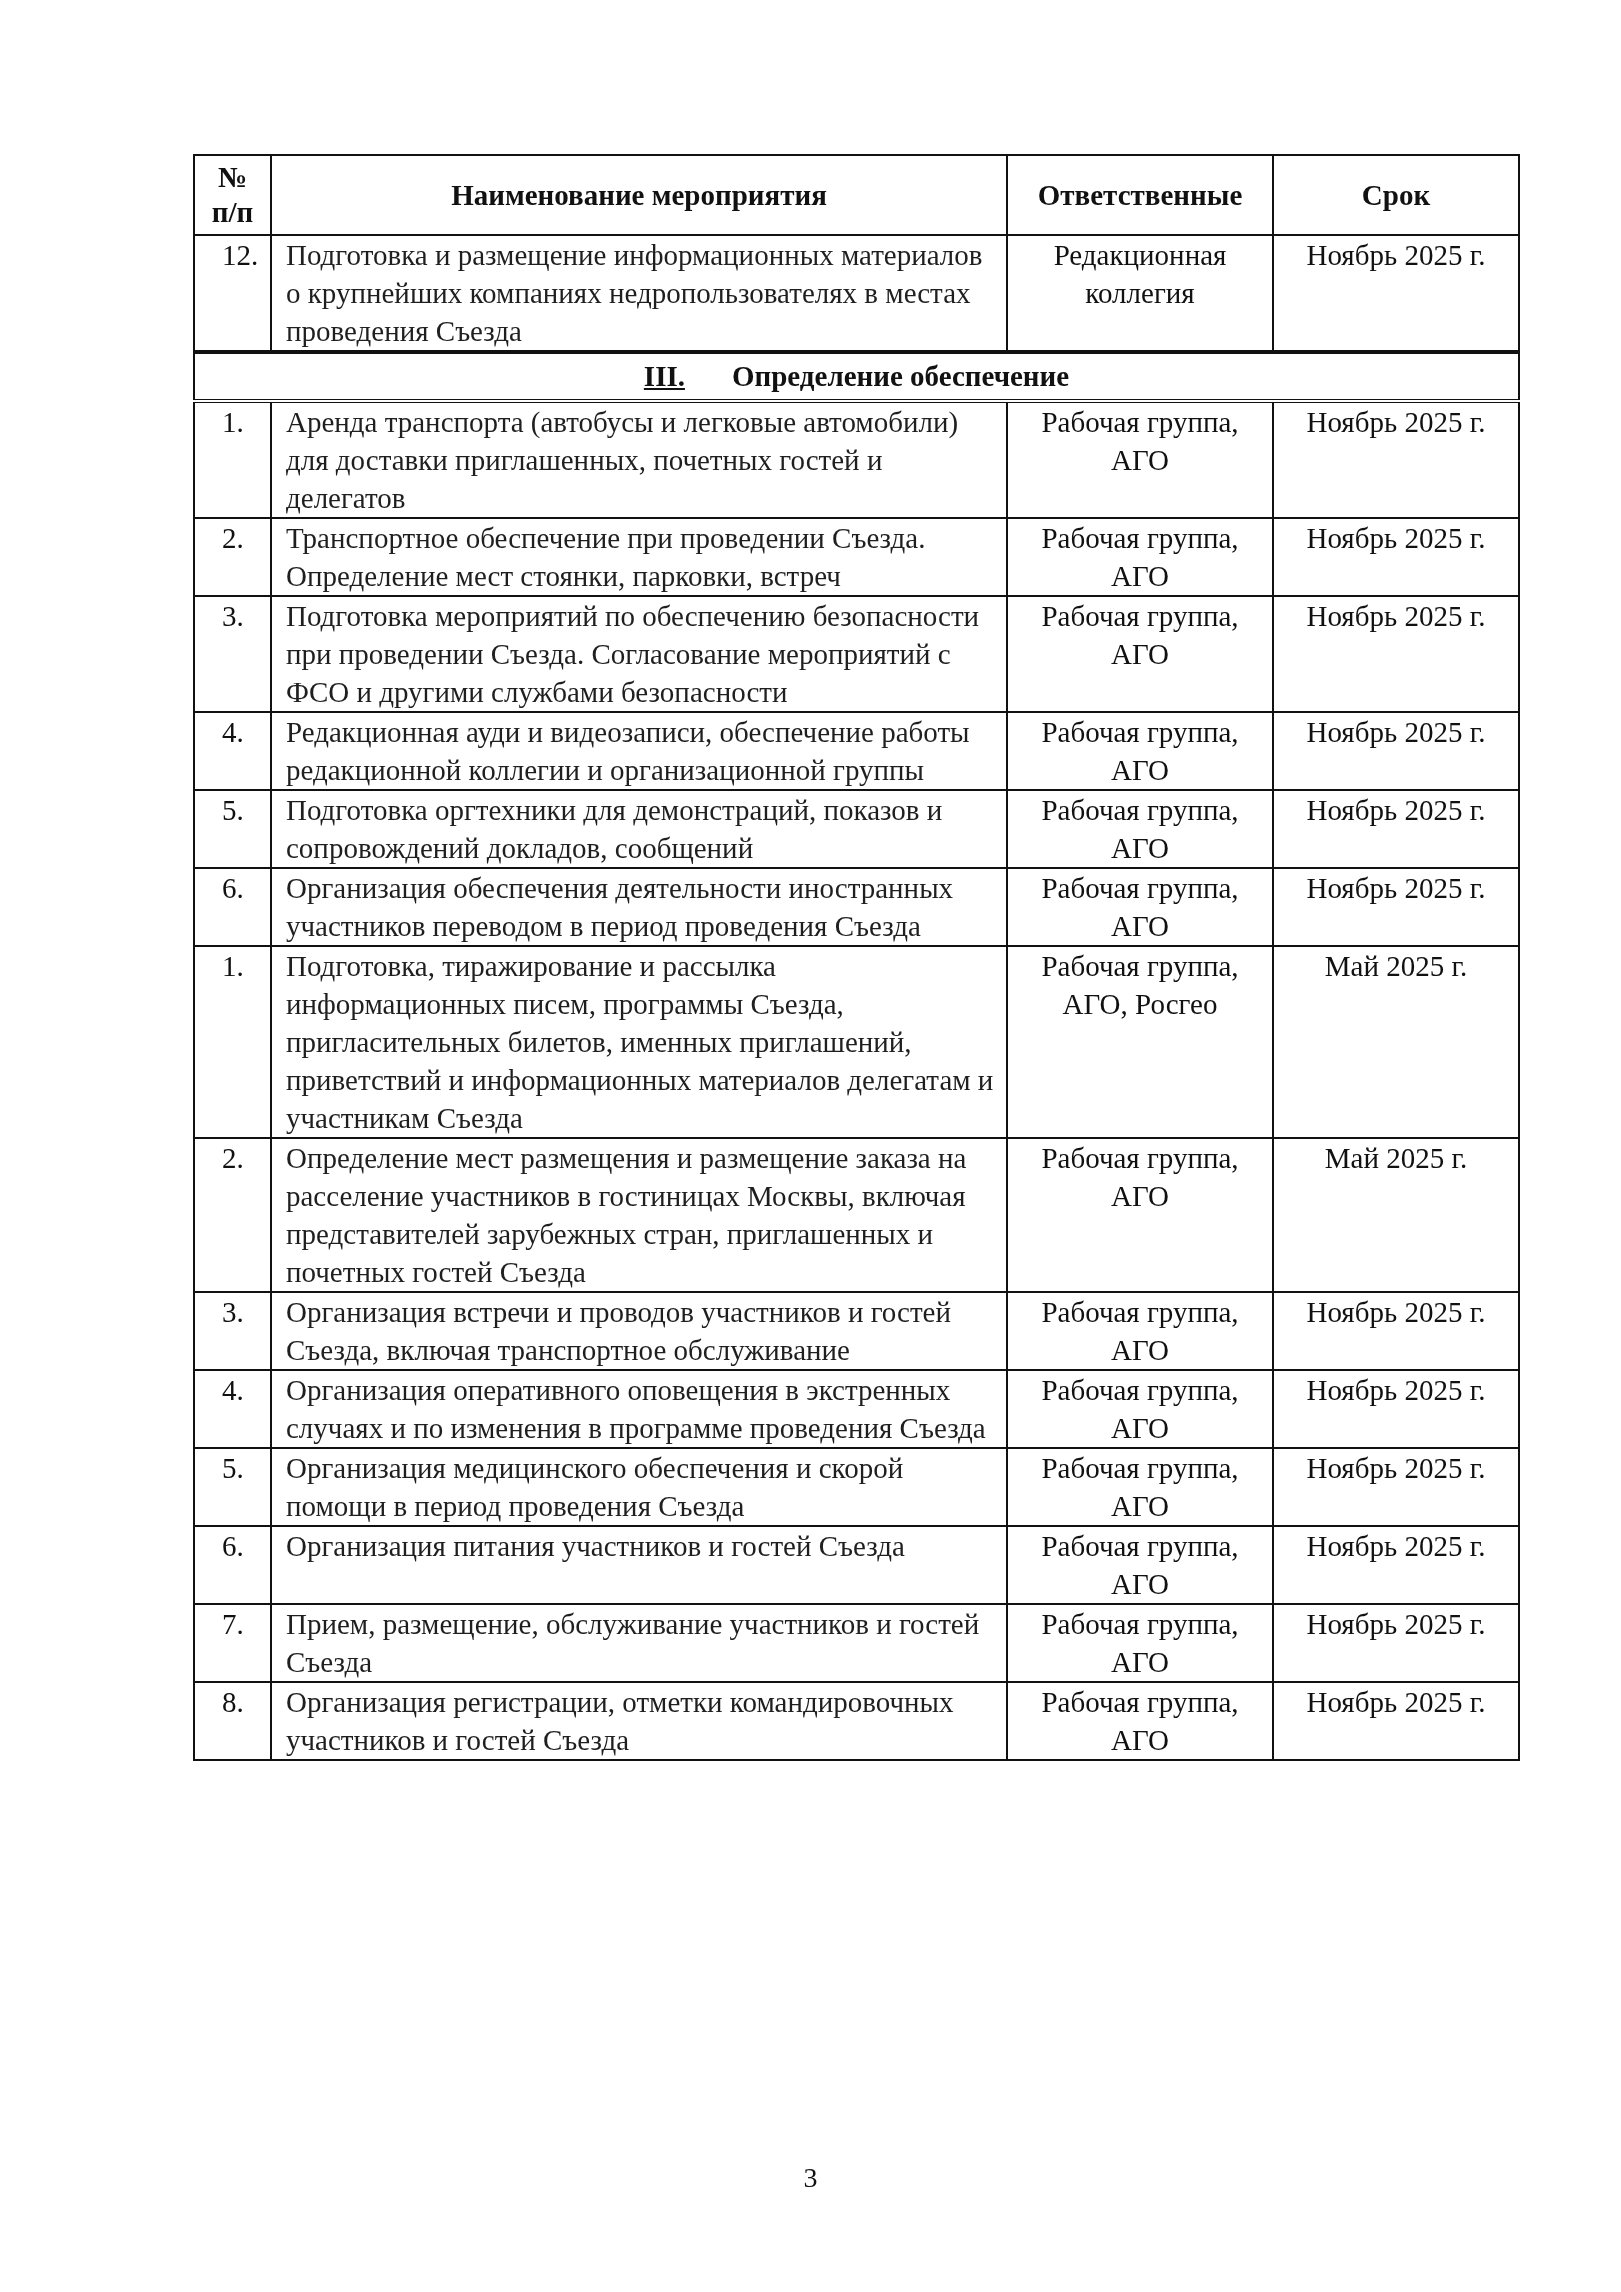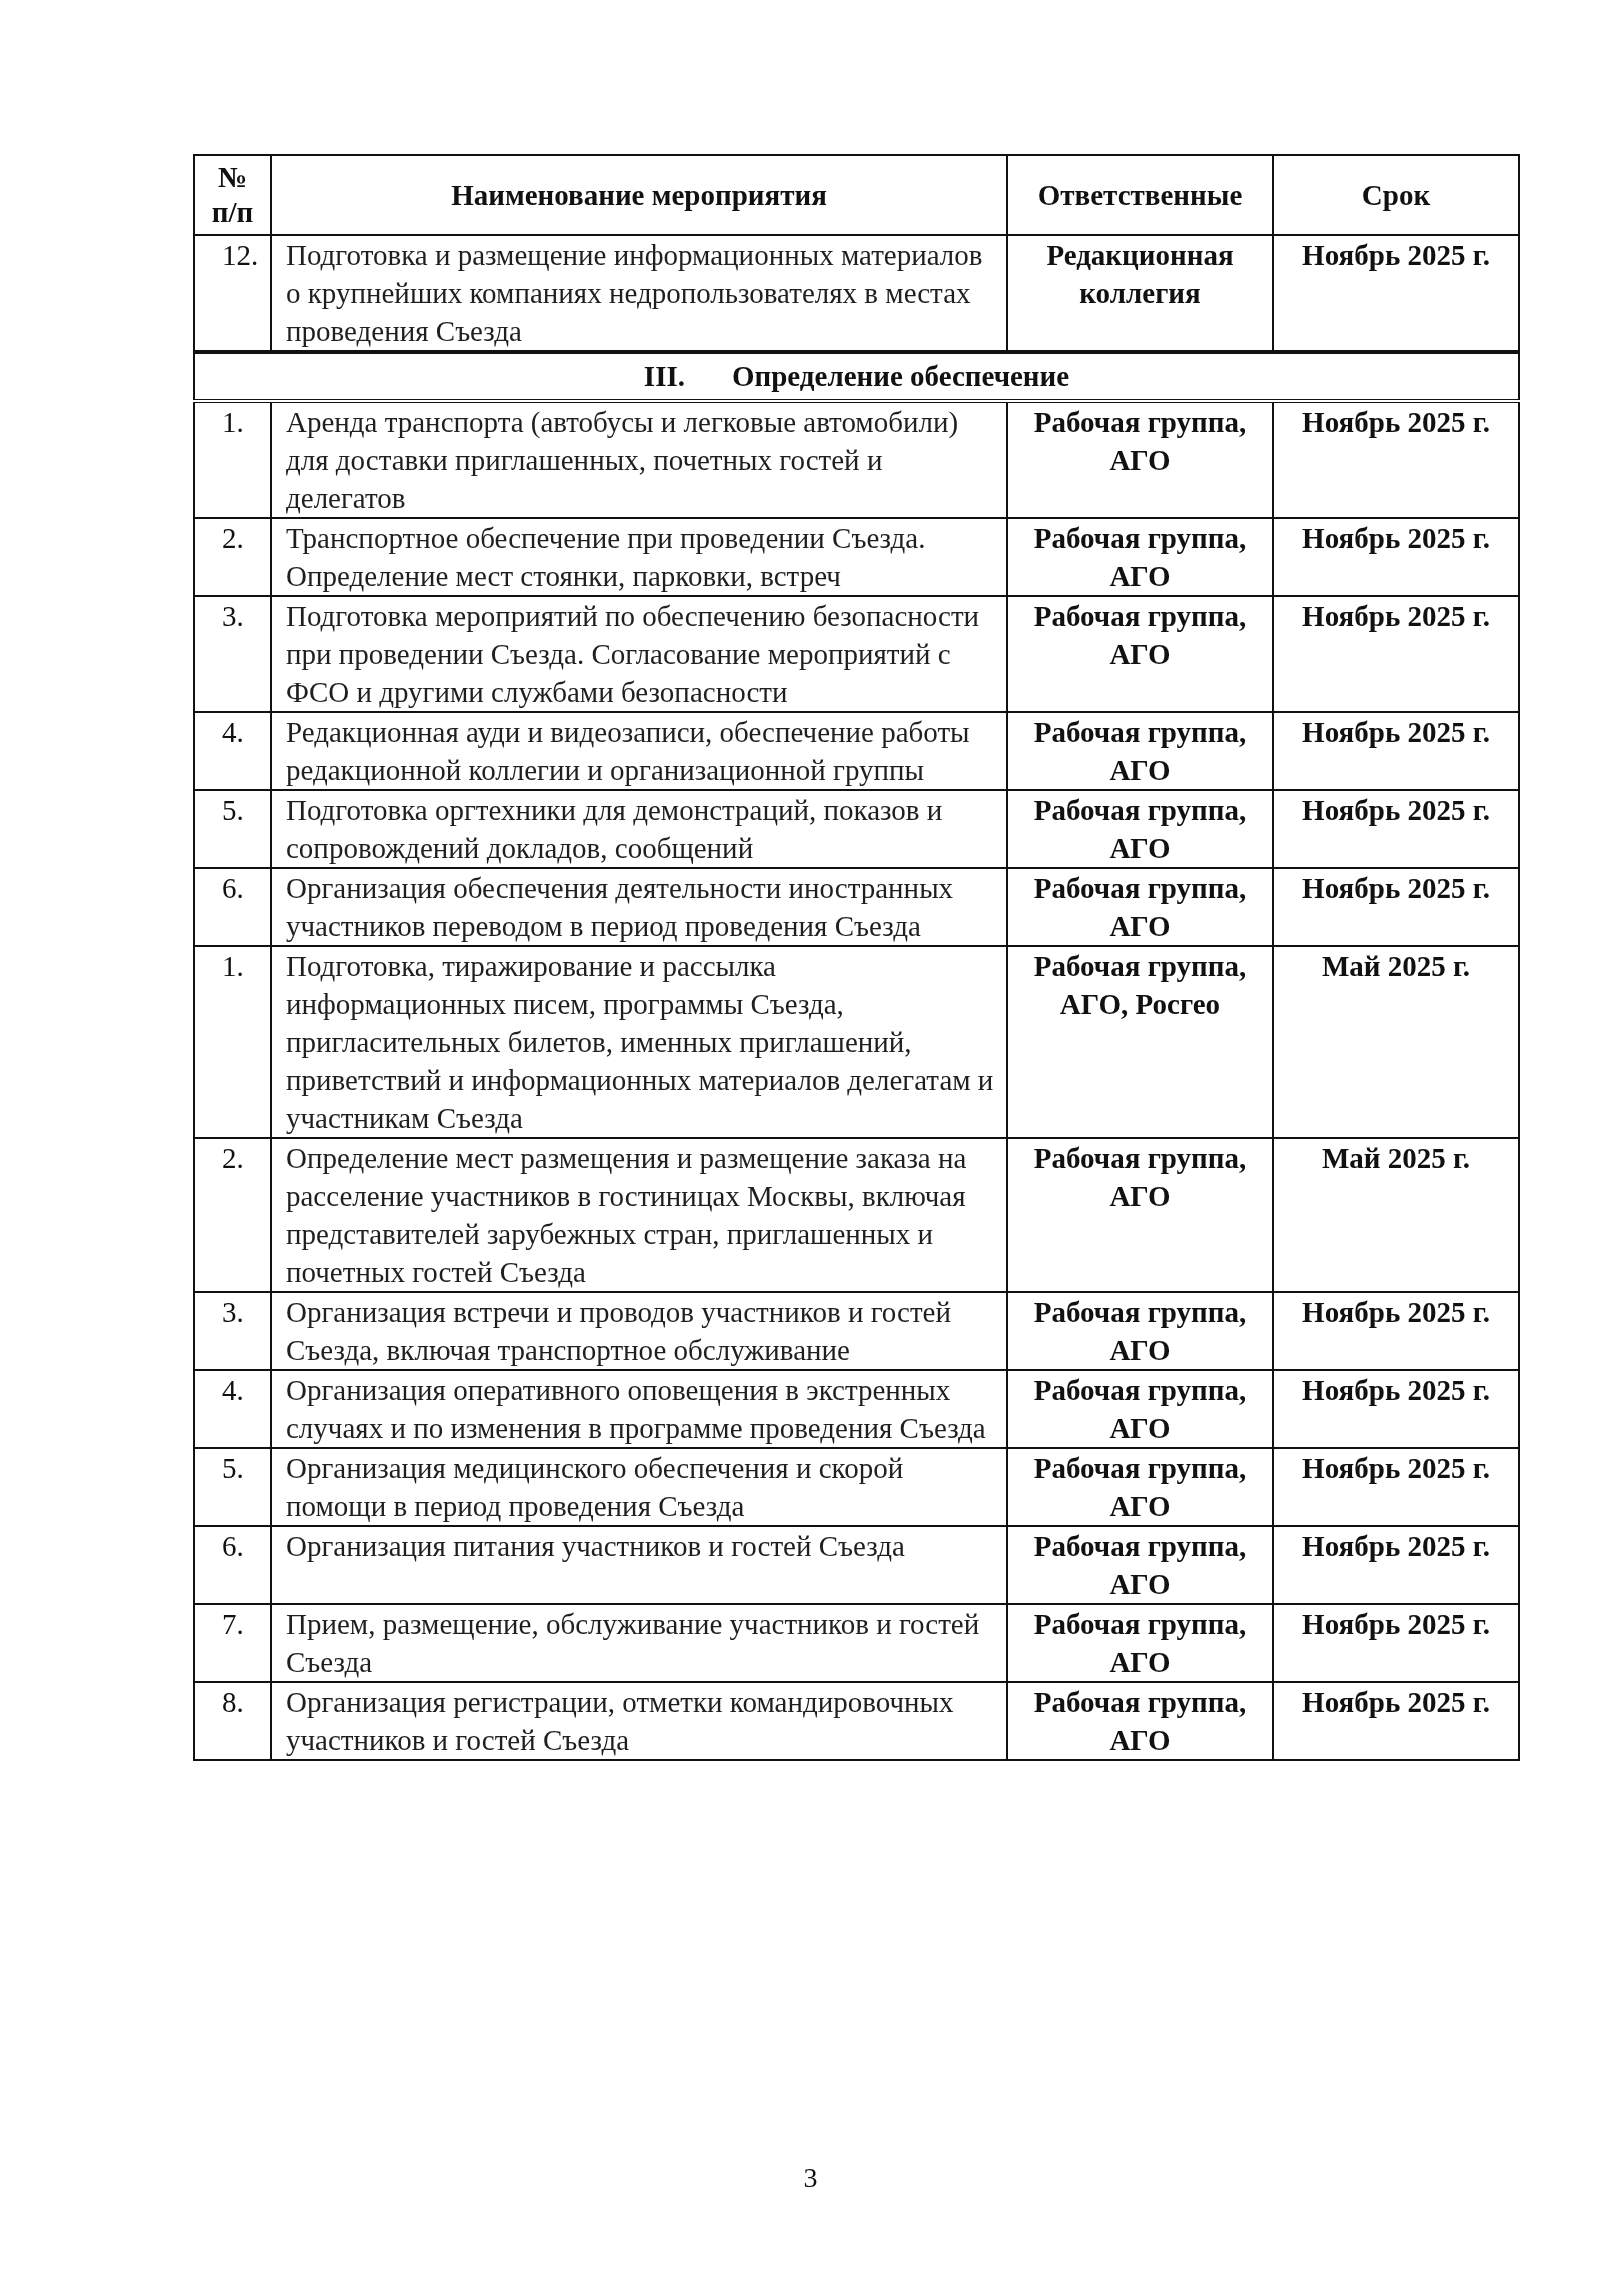--- a/index.html
+++ b/index.html
@@ -22,26 +22,26 @@
   .col-date { width: 246px; }
   .page-table th {
     font-weight: bold; text-align: center; vertical-align: middle;
     padding: 3.9px 5.9px;
   }
   th.num-head { line-height: 35px; }
   thead tr { height: 77px; }
   thead tr th { border-top: 3.9px double #111; border-bottom: 4.9px double #111; }
   td.num { text-align: left; padding-left: 27px; }
   td.name { padding-left: 14px; color: #1f1f1f; }
-  td.resp, td.date { text-align: center; font-weight: bold; }
+  td.resp, td.date { text-align: center; }
   tr.section td {
     text-align: center; font-weight: bold; height: 45px; vertical-align: middle;
     border-top: 4.9px solid #111; border-bottom: 4.9px double #111;
   }
-  .section-roman { display: inline-block; margin-right: 47px; }
+  .section-roman { display: inline-block; margin-right: 47px; text-decoration: underline; }
   tr.thick-bottom td { border-bottom: 3.9px solid #111; }
   tr.last td { border-bottom: 2.9px solid #111; }
   .page-number {
     position: absolute; top: 2162px; left: 0; width: 1621px; text-align: center;
     font-size: 28px;
   }
 </style>
 </head>
 <body>
 

